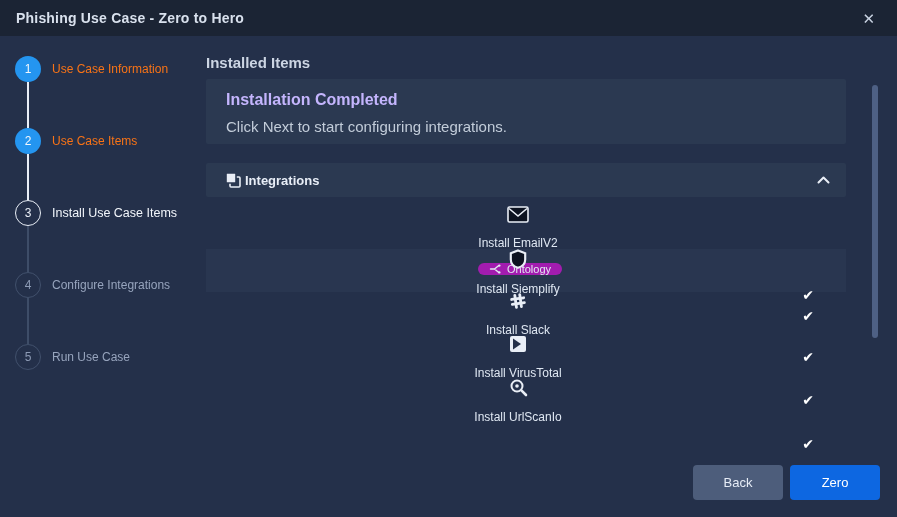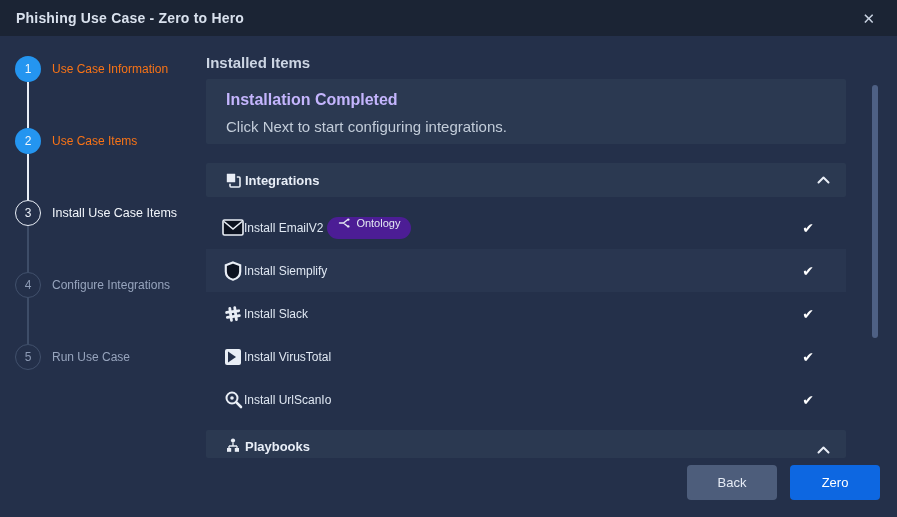--- a/index.html
+++ b/index.html
@@ -49,37 +49,37 @@
     margin-top:19px;height:34px;background:#2b3951;border-radius:2px;
     display:flex;align-items:center;padding:0 16px;box-sizing:border-box;gap:1px;
     cursor:pointer;
   }
   .section-header .s-lbl{font-size:13px;font-weight:700;color:#e8eef7;}
   .section-header .chev{margin-left:auto;display:flex;align-items:center;}
   .section-header.clipped{height:28px;margin-top:9px;overflow:hidden;align-items:flex-end;padding-bottom:4px;}
   .rows{margin-top:9px;}
   .row{
     display:flex;align-items:center;height:43px;padding:0 32px 0 16px;
-    box-sizing:border-box;cursor:pointer;
+    box-sizing:border-box;gap:13px;cursor:pointer;flex-direction:column;
   }
   .row.highlight{background:#293650;}
   .row .r-lbl{font-size:12px;color:#dfe7f2;}
   .row .check{margin-left:auto;color:#ffffff;font-size:14px;line-height:1;}
   .badge{
     display:inline-flex;align-items:flex-start;gap:6px;height:22px;padding:0 11px;
-    background:#4c1d95;border-radius:12px;font-size:11px;color:#e3e9f2;margin-left:4px;
+    background:#a21caf;border-radius:12px;font-size:11px;color:#e3e9f2;margin-left:4px;
   }
   .icon-tile{display:flex;align-items:center;justify-content:center;width:22px;flex:0 0 auto;}
   
   .scrollbar{
     position:absolute;right:19px;top:85px;width:6px;height:253px;
     background:#4e6084;border-radius:3px;cursor:pointer;
   }
   
-  .footer{position:absolute;right:17px;bottom:17px;display:flex;gap:13px;margin-left:46px;}
+  .footer{position:absolute;right:17px;bottom:17px;display:flex;gap:7px;margin-left:46px;}
   .btn{
     width:90px;height:35px;border:none;border-radius:4px;font-size:13px;
     font-family:"Liberation Sans",sans-serif;cursor:pointer;
   }
   .btn.back{background:#4d5d7b;color:#e6ecf6;}
   .btn.next{background:#0d67e1;color:#ffffff;}
 </style>
 </head>
 <body>
 
@@ -200,36 +200,20 @@
             <circle cx="8" cy="8" r="1.8" fill="#e9eef6"></circle>
             <line x1="12.4" y1="12.4" x2="17" y2="17" stroke="#e9eef6" stroke-width="2.6" stroke-linecap="round"></line>
           </svg>
         </span>
         <span class="r-lbl">Install UrlScanIo</span>
         <span class="check">✔</span>
       </div>
 
     </div>
 
-    <div class="section-header clipped">
-      <span class="icon-tile">
-        <svg width="16" height="16" viewBox="0 0 16 16">
-          <circle cx="8" cy="2.6" r="2.1" fill="#e9eef6"></circle>
-          <path d="M8 4.8 V8 M4 8 H12 M4 8 V10 M12 8 V10" fill="none" stroke="#e9eef6" stroke-width="1.3"></path>
-          <rect x="2" y="10" width="4.2" height="3.8" fill="#e9eef6"></rect>
-          <rect x="9.8" y="10" width="4.2" height="3.8" fill="#e9eef6"></rect>
-        </svg>
-      </span>
-      <span class="s-lbl">Playbooks</span>
-      <span class="chev">
-        <svg width="13" height="8" viewBox="0 0 13 8">
-          <polyline points="1.5,6.5 6.5,1.5 11.5,6.5" fill="none" stroke="#e9eef6" stroke-width="2" stroke-linecap="round" stroke-linejoin="round"></polyline>
-        </svg>
-      </span>
-    </div>
   </div>
 
   <div class="scrollbar"></div>
 
   <div class="footer">
     <button class="btn back">Back</button>
     <button class="btn next">Zero</button>
   </div>
 
 </div>

